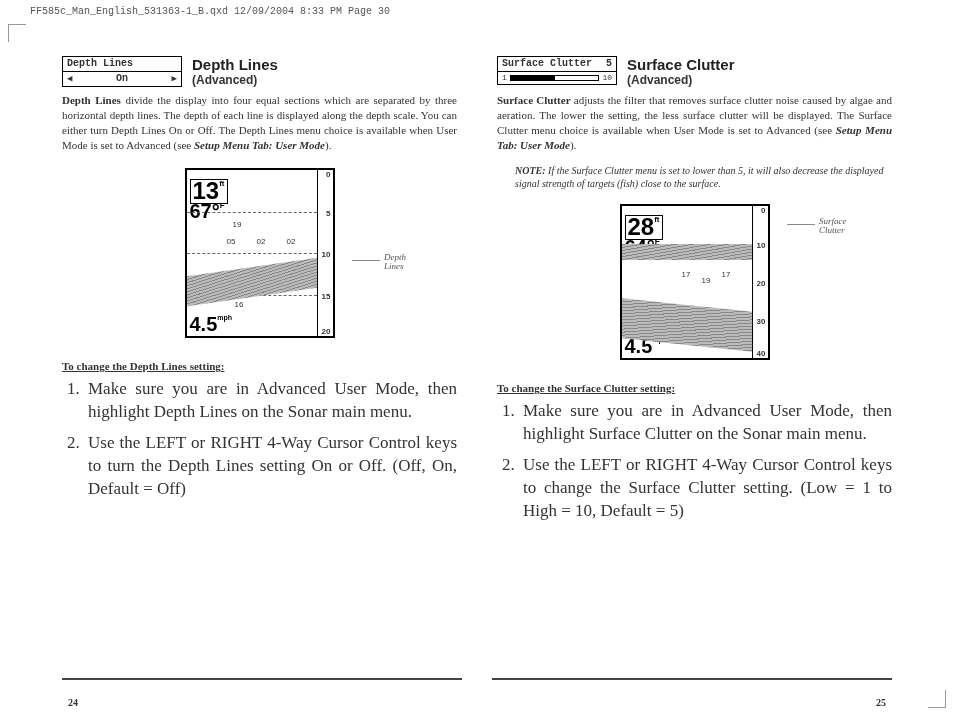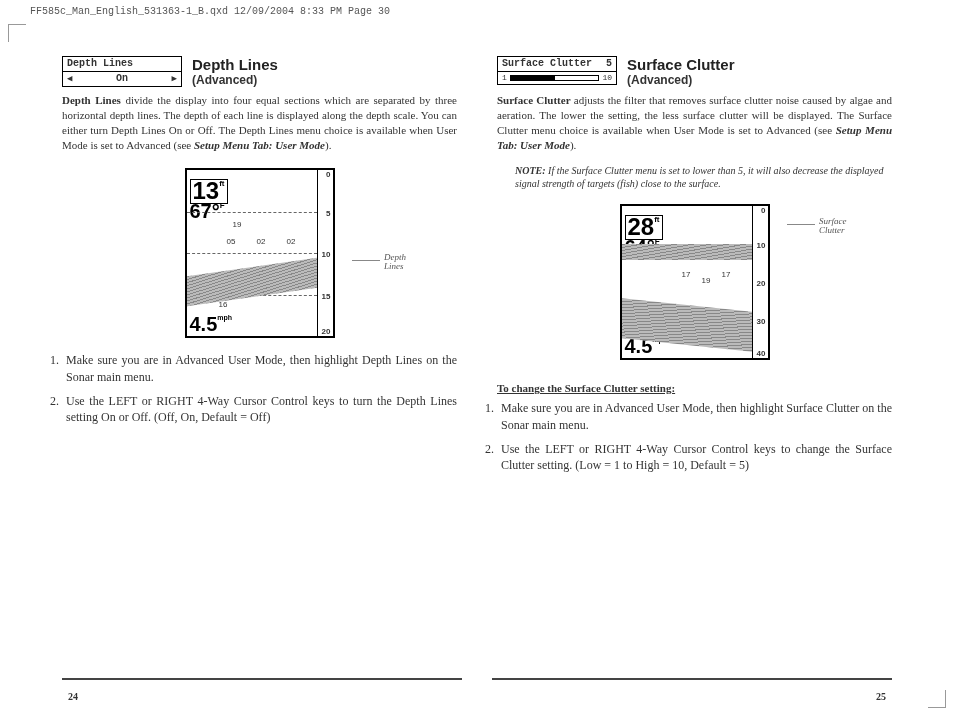--- a/index.html
+++ b/index.html
@@ -68,25 +68,25 @@
   .sv-speed { bottom:3px; left:3px; font-size:20px; }
   .sv-mph { font-size:7px; font-weight:bold; vertical-align:top; }
   .scale-col { position:absolute; right:0; top:0; bottom:0; width:16px; border-left:1px solid #000; }
   .scale-col .tick { position:absolute; right:2px; font-size:8px; font-weight:bold; }
   .hline { position:absolute; left:0; right:16px; border-top:1px dashed #666; }
   .fish { position:absolute; font-size:8px;text-align:center; }
   .bottom-band { position:absolute; left:0; right:16px; background: repeating-linear-gradient(170deg,#888,#888 1px,#bbb 1px,#bbb 3px); }
   .callout { position:absolute; font-size:9px; font-style:italic; color:#555; line-height:1; }
   .callout-line { position:absolute; border-top:1px solid #888; }
   .howto-head { font-size:11px; font-weight:bold; text-decoration: underline; margin: 8px 0 6px; }
-  ol.steps { font-size: 12px; line-height:1.35; color:#333; }
+  ol.steps { margin-left: 22px; font-size: 17px; line-height:1.35; color:#333; }
   ol.steps li { margin-bottom: 8px; padding-left: 4px; text-align: justify; }
   .page-num-l, .page-num-r {
     position: absolute;
-    bottom: 22px;
+    bottom: 16px;
     font-size: 10px;
     font-weight: bold;
     color:#333;
   }
   .page-num-l { left: 68px; }
   .page-num-r { right: 68px; }
   .footer-rule-l, .footer-rule-r {
     position:absolute; bottom: 44px; height:2px; background:#444;
   }
   .footer-rule-l { left:62px; width:400px; }
@@ -138,27 +138,28 @@
         </div>
         <div class="hline" style="top:25%"></div>
         <div class="hline" style="top:50%"></div>
         <div class="hline" style="top:75%"></div>
         <div class="fish" style="top:30%; left:46px">19</div>
         <div class="fish" style="top:40%; left:40px">05</div>
         <div class="fish" style="top:40%; left:70px">02</div>
         <div class="fish" style="top:40%; left:100px">02</div>
         <div class="fish" style="top:62%; left:28px">13</div>
         <div class="fish" style="top:68%; left:28px">15</div>
-        <div class="fish" style="top:78%; left:32px">16</div>
+        <div class="fish" style="top:78%; left:48px">16</div>
         <div class="bottom-band" style="top:58%; height:30px; transform:skewY(-8deg);"></div>
       </div>
       <div class="callout-line" style="top:92px; left:290px; width:28px;"></div>
       <div class="callout" style="top:85px; left:322px; width:40px;">Depth Lines</div>
     </div>
 
+    <div class="howto-head">To change the Depth Lines setting:</div>
     <ol class="steps">
       <li>Make sure you are in Advanced User Mode, then highlight Depth Lines on the Sonar main menu.</li>
       <li>Use the LEFT or RIGHT 4-Way Cursor Control keys to turn the Depth Lines setting On or Off. (Off, On, Default = Off)</li>
     </ol>
   </div>
 
   <div class="page">
     <div class="section-head">
       <div class="menu-widget">
         <div class="mw-top" style="display:flex;justify-content:space-between;">

